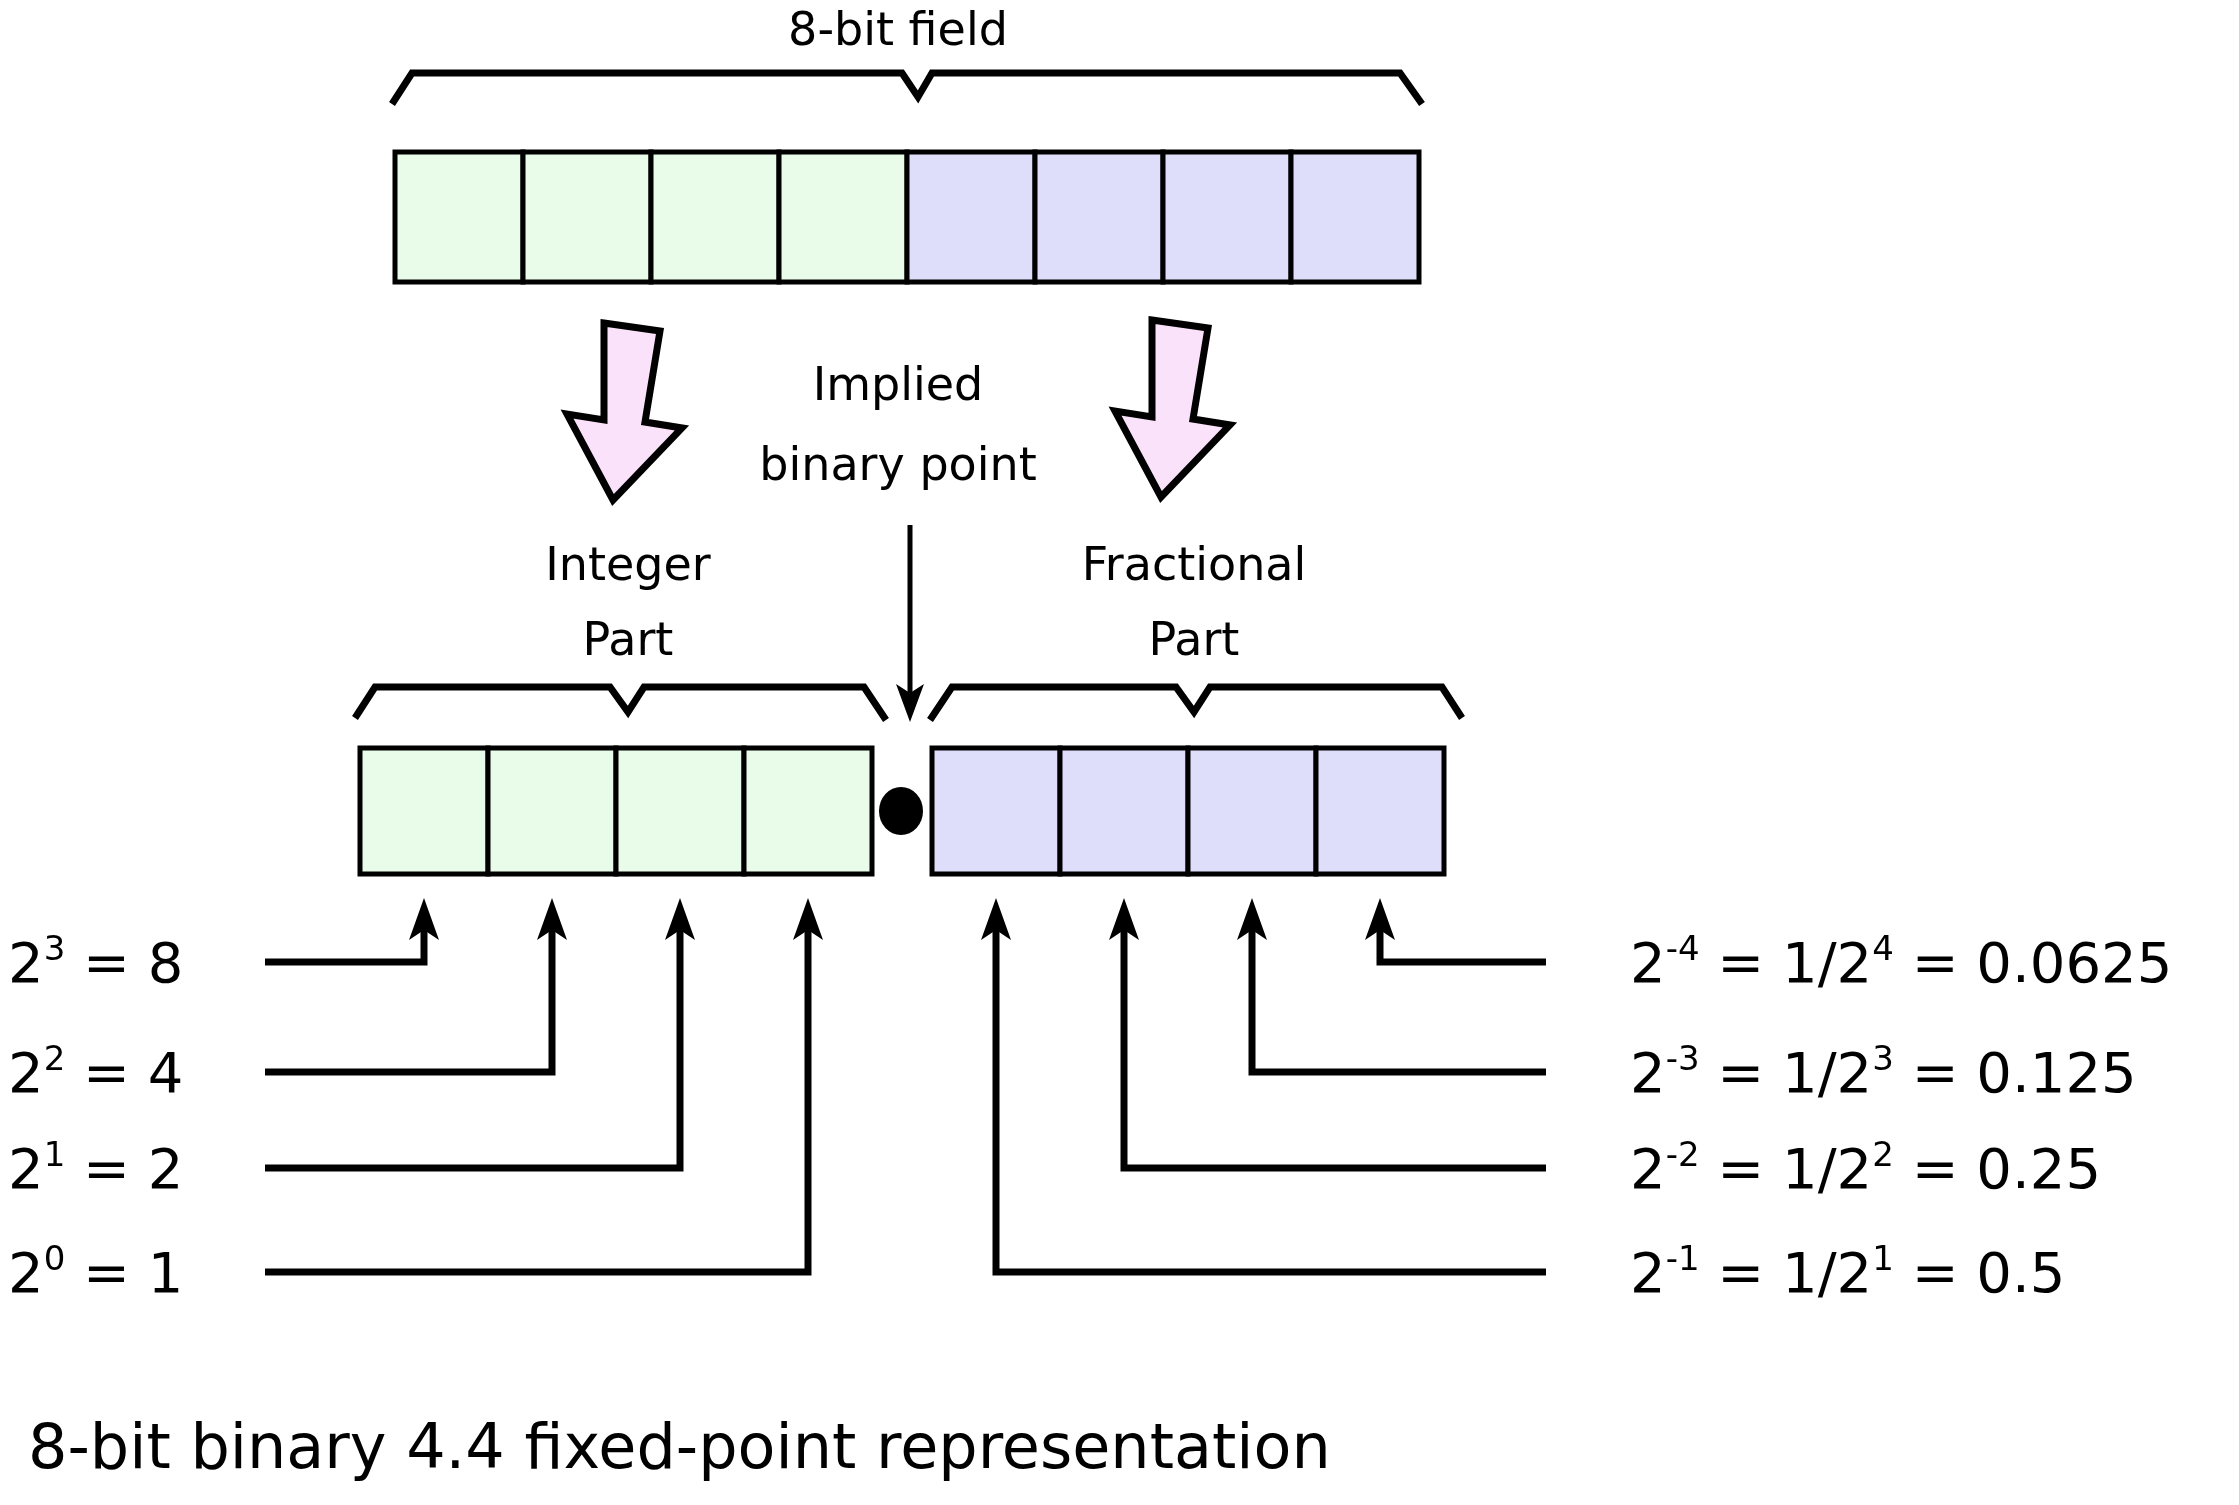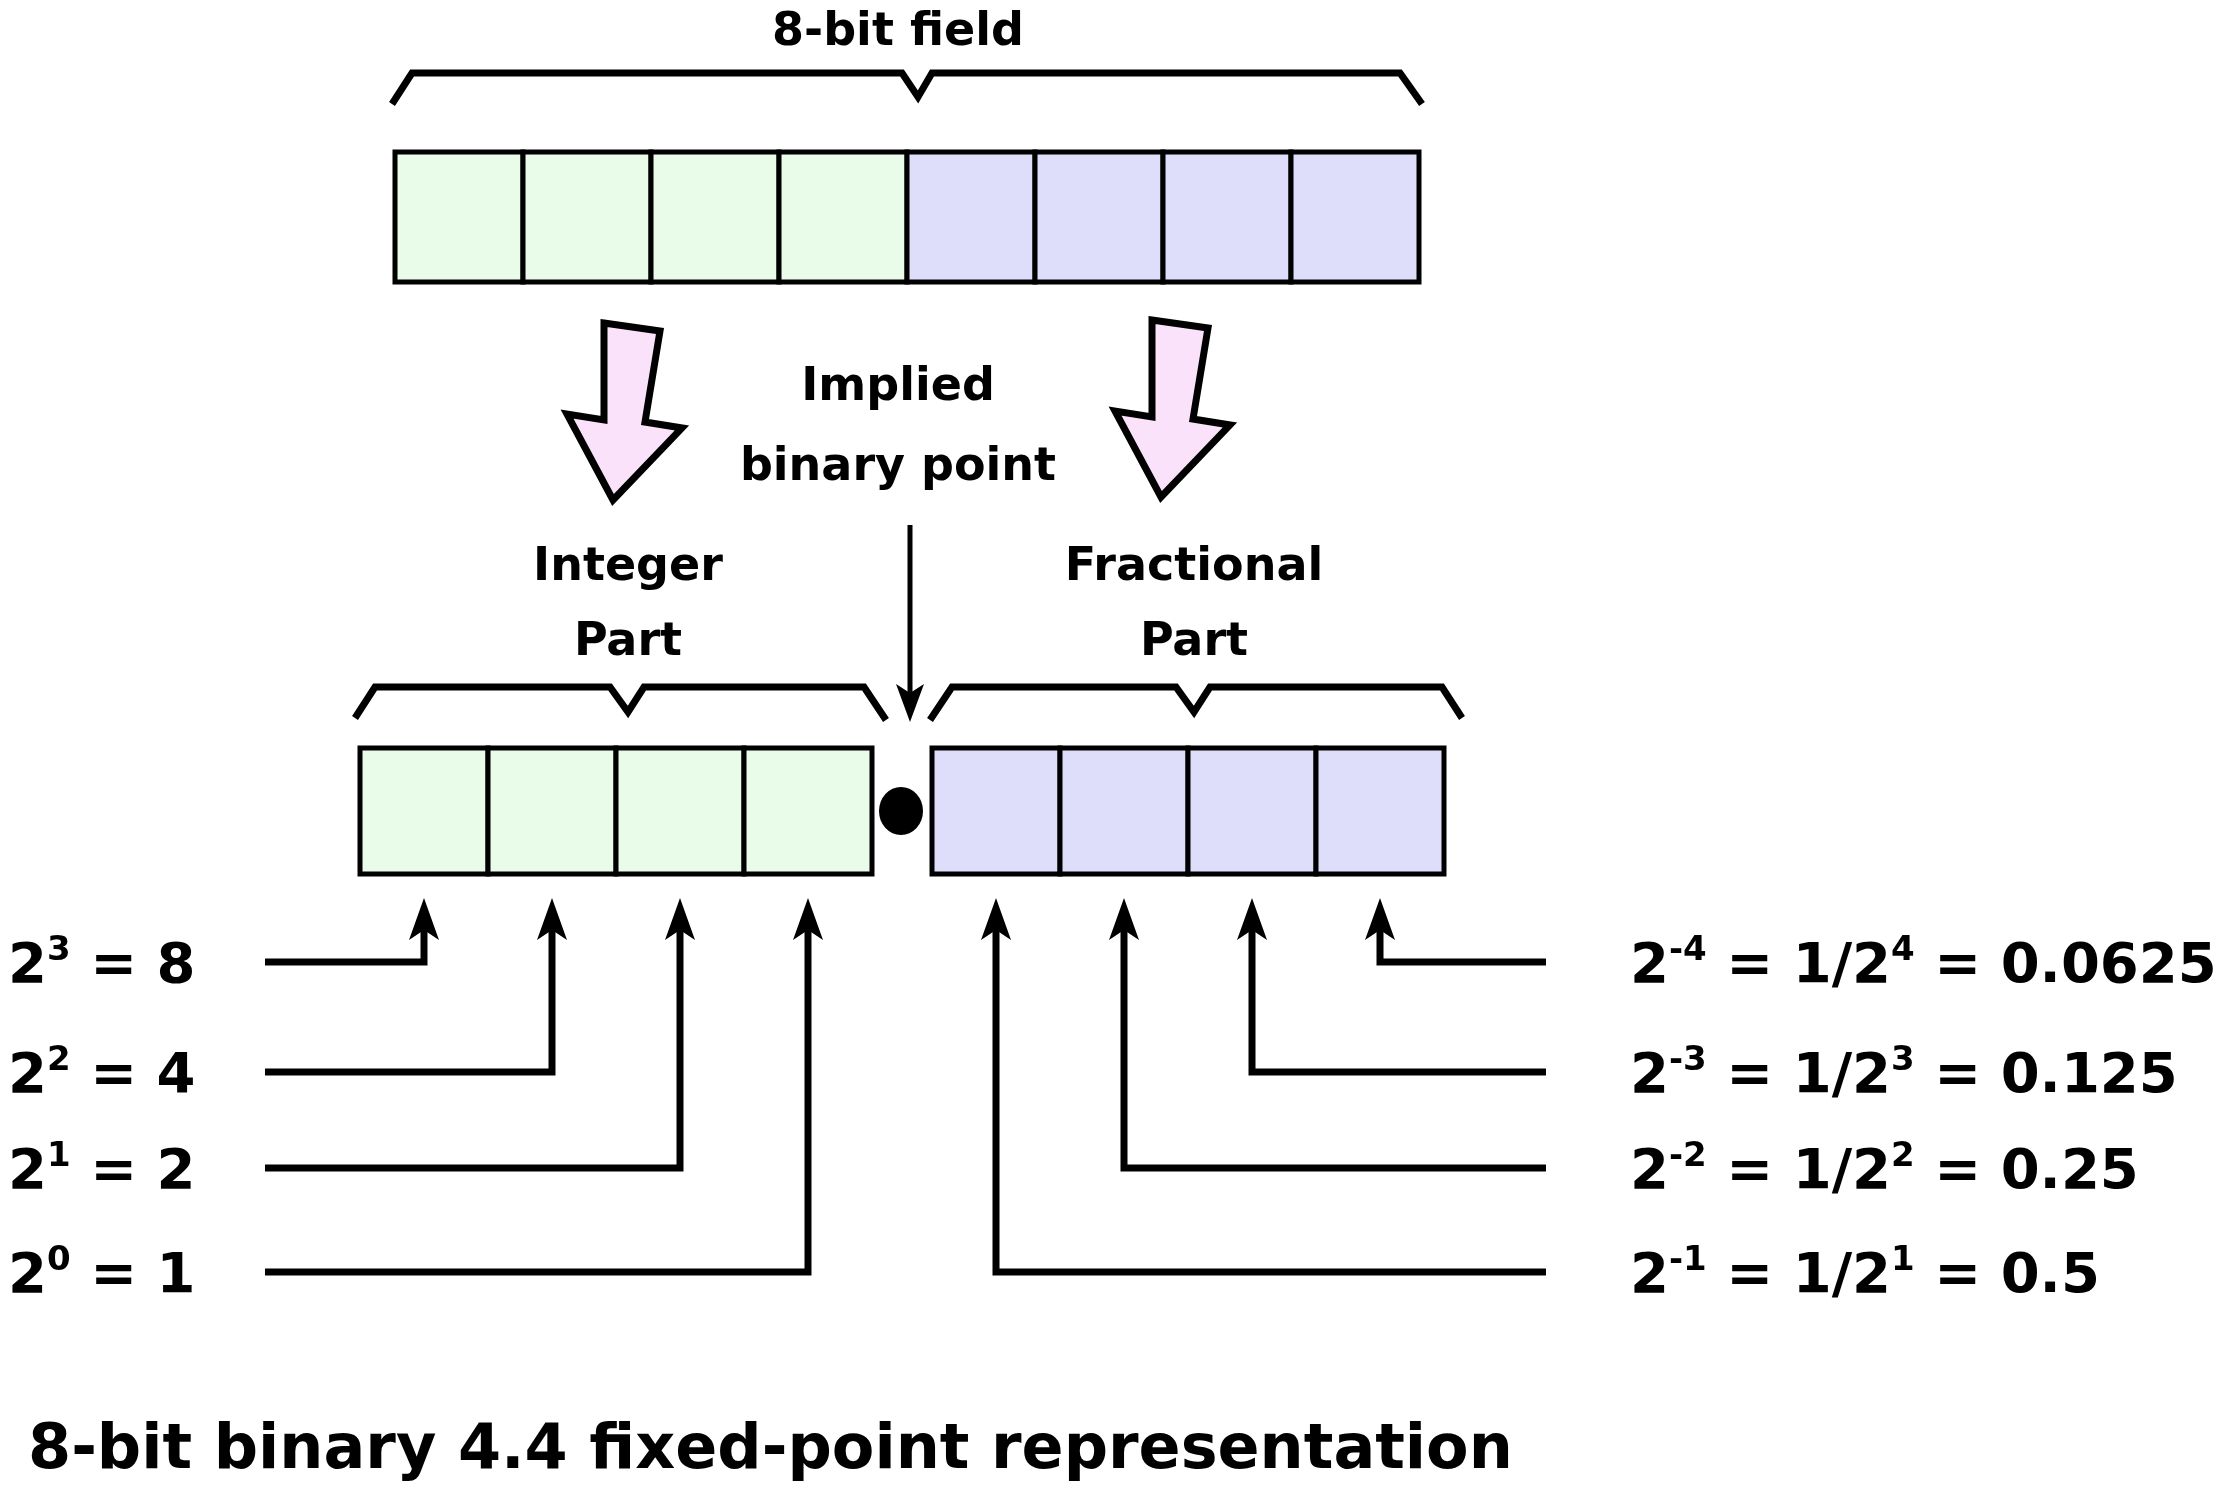--- a/index.html
+++ b/index.html
@@ -9,21 +9,20 @@
   }
   body {
     font-family: "DejaVu Sans", sans-serif;
   }
   #stage {
     position: relative;
     width: 2239px;
     height: 1505px;
     background: #ffffff;
     overflow: hidden;
-    font-weight: bold;
   }
   #stage svg {
     position: absolute;
     top: 0;
     left: 0;
   }
   text {
     fill: #000000;
     font-family: "DejaVu Sans", sans-serif;
   }

